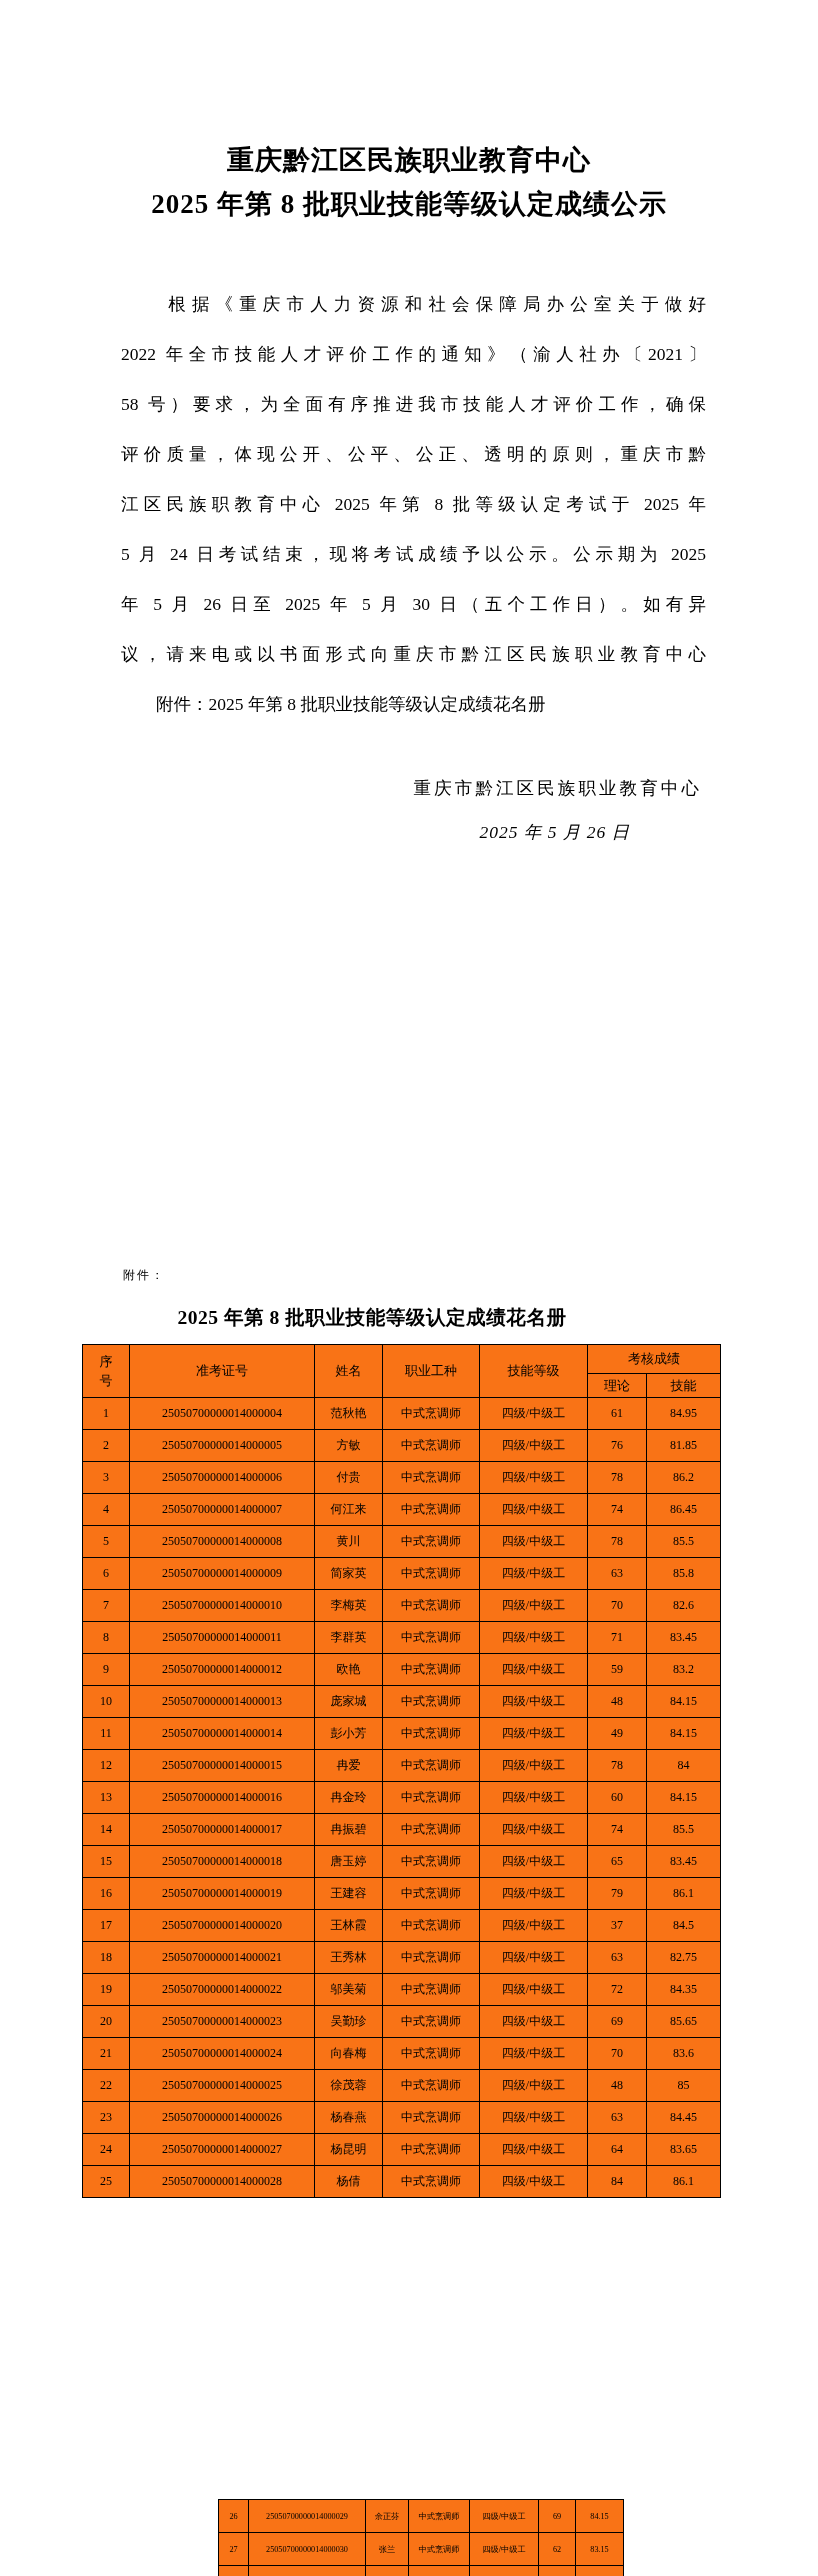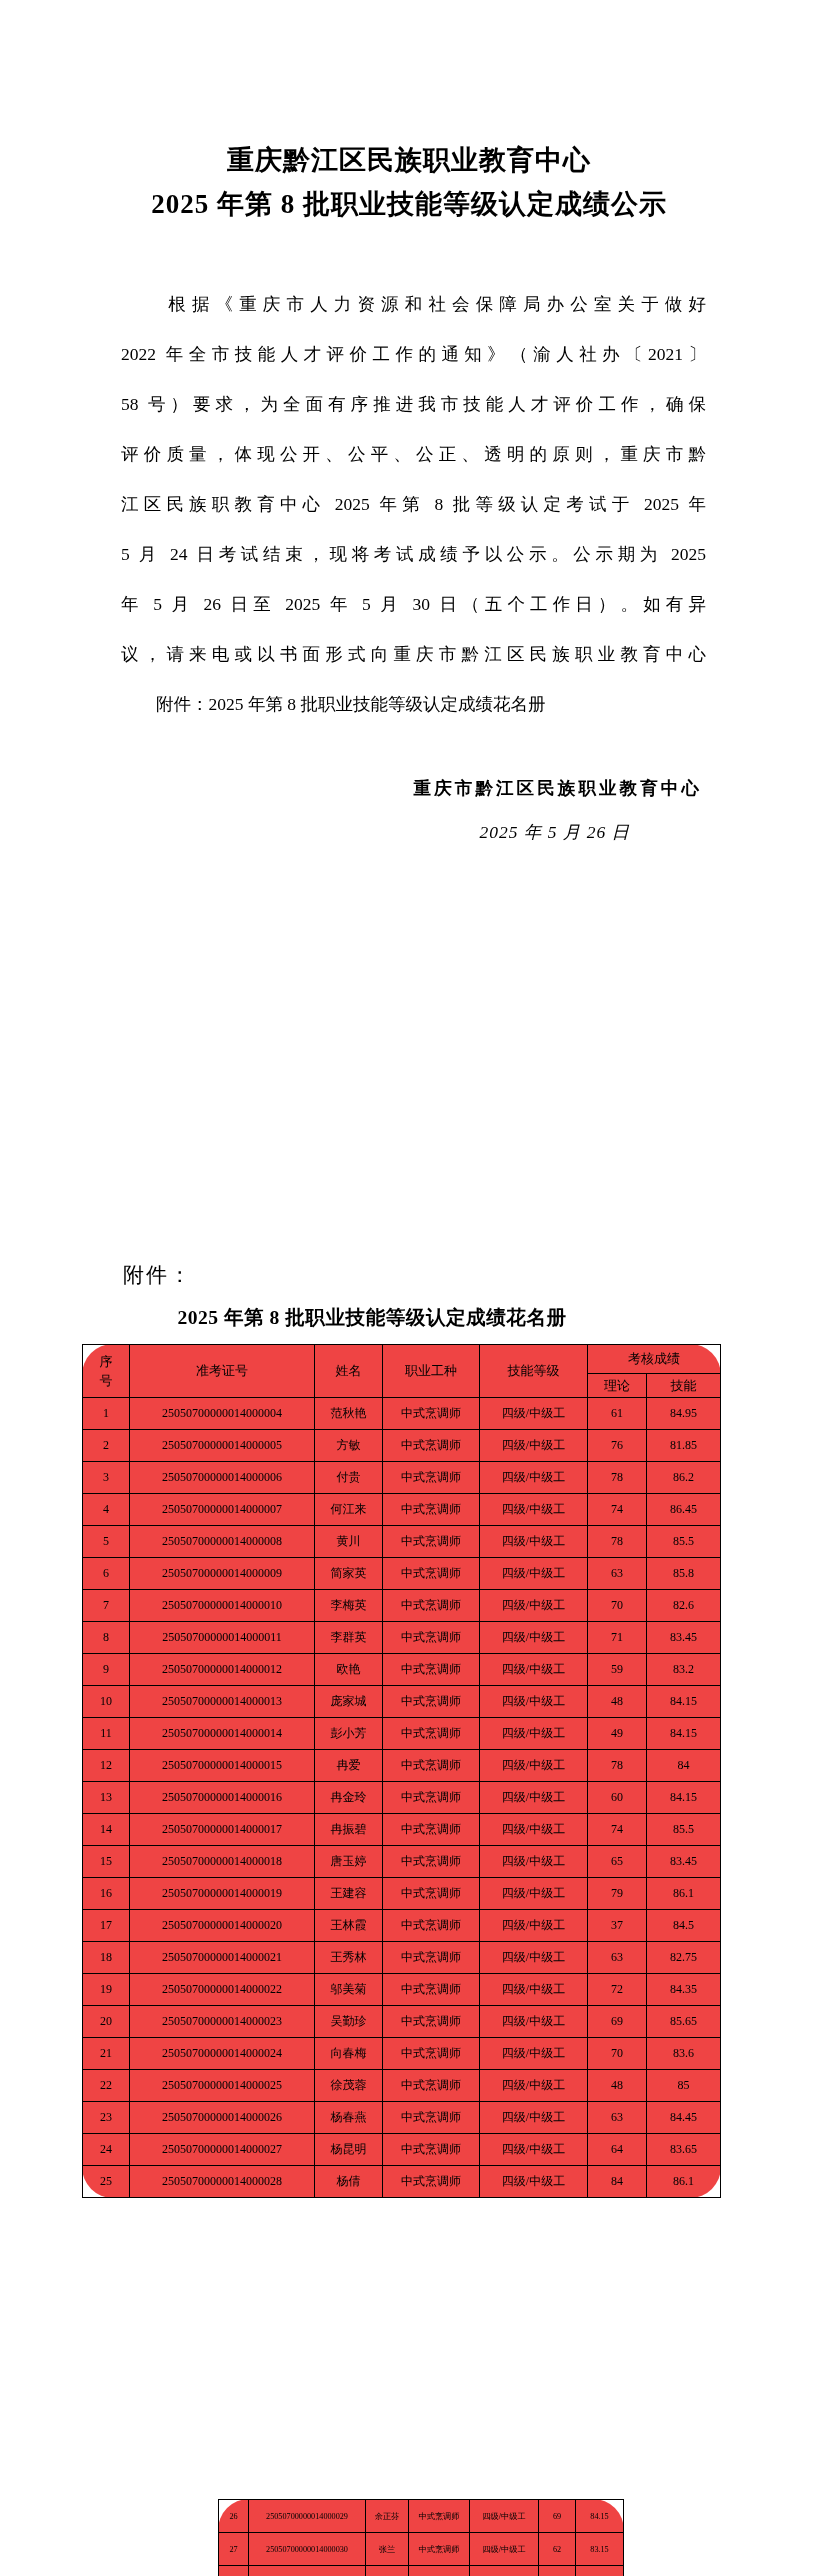--- a/index.html
+++ b/index.html
@@ -29,42 +29,41 @@
   }
   .body-line.just {
     white-space:normal;
     text-align:justify;
     text-align-last:justify;
     text-justify:inter-character;
   }
   
   .sig-org {
     position:absolute; top:773px; left:0; width:702px;
-    text-align:right; font-size:17.5px; line-height:31px; letter-spacing:3.1px;font-weight:bold;
+    text-align:right; font-size:17.5px; line-height:31px; letter-spacing:3.1px;
   }
   .sig-date {
     position:absolute; top:817px; left:0; width:630px;
     text-align:right; font-size:17.5px; line-height:31px; letter-spacing:1px;font-style:italic;
   }
   
   .attach-label {
     position:absolute; top:1261px; left:123px;
-    font-size:21px; line-height:28px; letter-spacing:2.1px;
+    font-size:12px; line-height:28px; letter-spacing:2.1px;
   }
   .roster-title {
     position:absolute; top:1302px; left:0; width:744px;
     text-align:center; font-weight:bold; font-size:19.6px; line-height:31px;
     letter-spacing:0.5px;
   }
   
   table.roster {
     border-collapse:collapse;
     table-layout:fixed;
-    background:#ef4444;
-    border-radius:31px;
+    background:#f97316;
   }
   table.roster td, table.roster th {
     border:0.5px solid #000;
     text-align:center; vertical-align:middle;
     font-weight:normal;
     padding:0;
     overflow:hidden;
   }
   
   #t1 {

